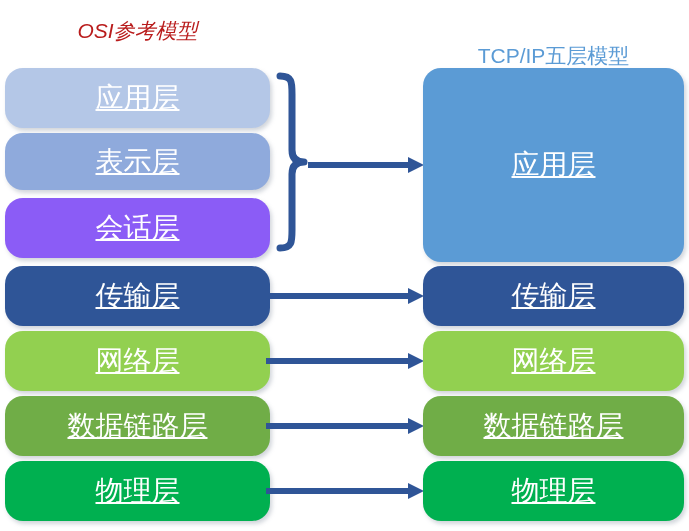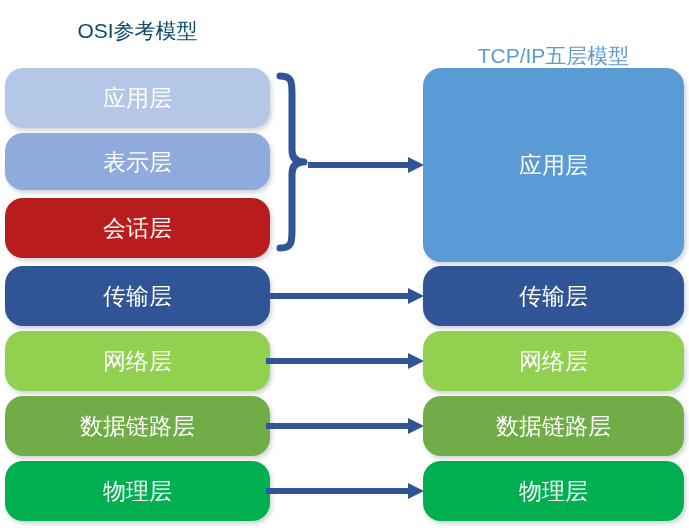--- a/index.html
+++ b/index.html
@@ -42,25 +42,26 @@
   }
 
   
   .layer-box {
     position: absolute;
     border-radius: 18px;
     display: flex;
     align-items: center;
     justify-content: center;
     color: #ffffff;
-    font-size: 23px;
+    font-size: 28px;
     line-height: 30px;
     white-space: nowrap;
     box-shadow: 2px 3px 4px rgba(140,150,165,0.40);
     box-sizing: border-box;
+    text-decoration: underline;
   }
   .layer-box.left  { left: 5px;   width: 265px; }
   .layer-box.right { left: 423px; width: 261px; }
 
   
   #brace-group {
     position: absolute;
     left: 276px;
     top: 72px;
     width: 34px;
@@ -73,29 +74,29 @@
     position: absolute;
     height: 22px;
   }
   .arrow svg { display: block; }
 </style>
 </head>
 <body>
 
 <div id="diagram-root">
 
-  <div class="column-title" id="title-osi" style="color: #0c4a6e;">OSI参考模型</div>
+  <div class="column-title" id="title-osi" style="color: #b91c1c; font-style: italic;">OSI参考模型</div>
 
   <div class="column-title" id="title-tcpip" style="color: rgb(91, 155, 213);">TCP/IP五层模型</div>
 
   <div class="layer-box left" id="osi-layer-0" style="left: 5px; top: 68px; width: 265px; height: 60px; background: rgb(180, 199, 231);">应用层</div>
 
   <div class="layer-box left" id="osi-layer-1" style="left: 5px; top: 133px; width: 265px; height: 57px; background: rgb(143, 170, 220);">表示层</div>
 
-  <div class="layer-box left" id="osi-layer-2" style="left: 5px; top: 198px; width: 265px; height: 60px; background: #b91c1c;">会话层</div>
+  <div class="layer-box left" id="osi-layer-2" style="left: 5px; top: 198px; width: 265px; height: 60px; background: #8b5cf6;">会话层</div>
 
   <div class="layer-box left" id="osi-layer-3" style="left: 5px; top: 266px; width: 265px; height: 60px; background: rgb(47, 85, 151);">传输层</div>
 
   <div class="layer-box left" id="osi-layer-4" style="left: 5px; top: 331px; width: 265px; height: 60px; background: rgb(146, 208, 80);">网络层</div>
 
   <div class="layer-box left" id="osi-layer-5" style="left: 5px; top: 396px; width: 265px; height: 60px; background: rgb(112, 173, 71);">数据链路层</div>
 
   <div class="layer-box left" id="osi-layer-6" style="left: 5px; top: 461px; width: 265px; height: 60px; background: rgb(0, 176, 80);">物理层</div>
 
   <div id="brace-group">

